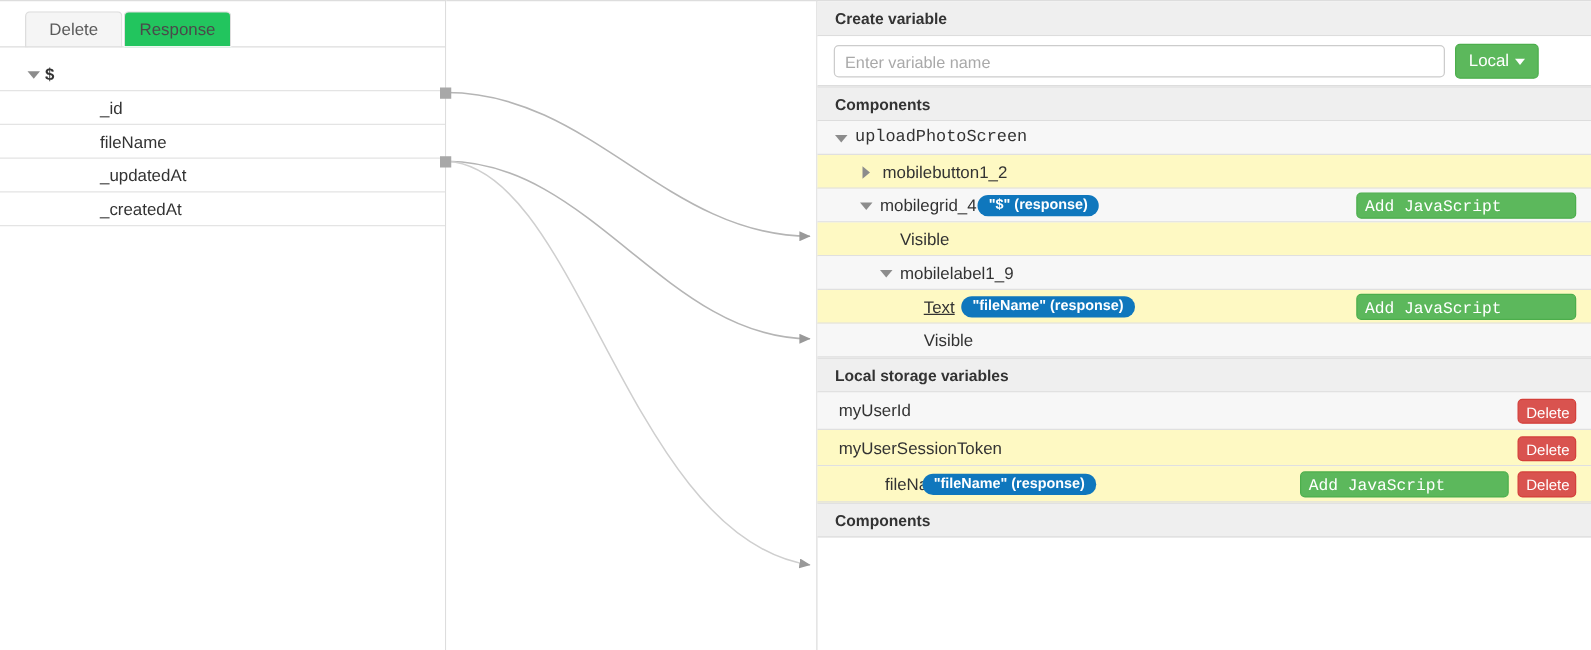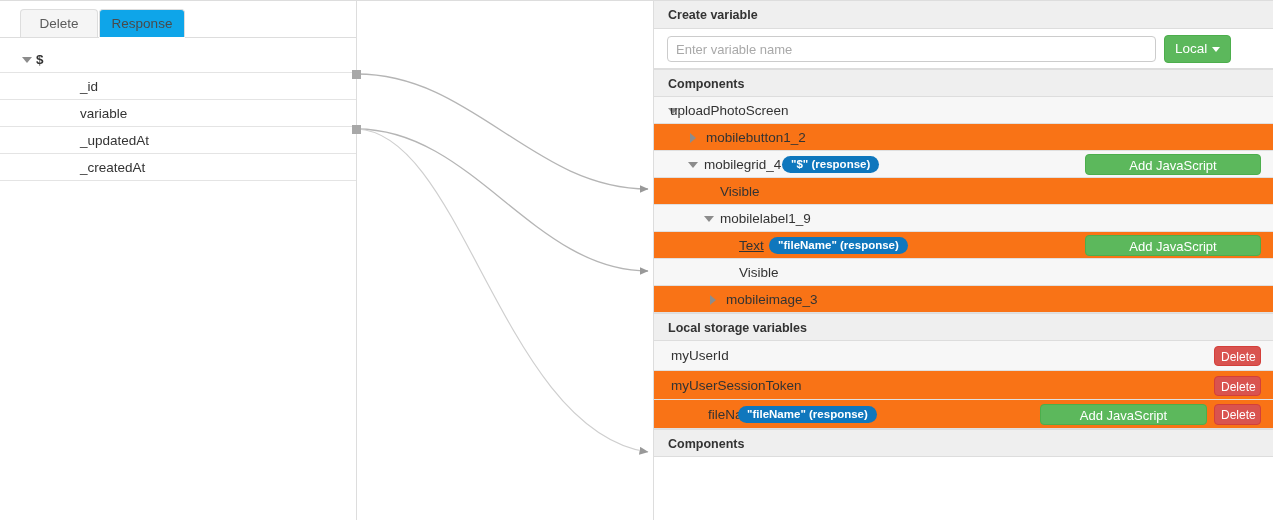--- a/index.html
+++ b/index.html
@@ -15,21 +15,21 @@
   
   #left-panel{position:absolute;left:0;top:0;width:357px;height:520px;
     border-top:1px solid #dddddd;border-right:1px solid #dddddd;
     background:#ffffff;box-sizing:border-box;}
   .tabs{position:absolute;left:0;top:0;height:37px;width:357px;}
   .tab{position:absolute;top:8px;height:29px;box-sizing:border-box;
     border:1px solid #dddddd;border-bottom:none;
     border-radius:4px 4px 0 0;
     font-size:13.5px;color:#5a5a5a;line-height:27px;text-align:center;
     background:#f5f5f5;cursor:pointer;}
-  .tab.active{background:#0ea5e9;color:#4a4a4a;}
+  .tab.active{background:#22c55e;color:#4a4a4a;}
   #tab-request{left:20px;width:78px;}
   #tab-response{left:99px;width:86px;}
   .tab-underline{position:absolute;left:0;top:36px;width:357px;height:1px;background:#dddddd;}
   .tab-underline-gap{position:absolute;left:99px;top:36px;width:86px;height:1px;background:#ffffff;}
 
   .tree{position:absolute;left:0;top:45px;width:356px;}
   .tree-row{position:relative;height:27px;line-height:27px;
     border-bottom:1px solid #e4e4e4;box-sizing:border-box;
     font-size:13.5px;color:#333333;}
   .tree-row.root{font-weight:bold;padding-left:22px;border-bottom:1px solid #e4e4e4;}
@@ -64,37 +64,37 @@
     padding:0 10px;box-sizing:border-box;
     background:#5cb85c;border:1px solid #4cae4c;border-radius:4px;
     color:#ffffff;font-size:13.5px;line-height:26px;cursor:pointer;
     font-family:"Liberation Sans",sans-serif;}
   .caret-wht{display:inline-block;margin-left:5px;width:0;height:0;
     border-left:4px solid transparent;border-right:4px solid transparent;
     border-top:5px solid #ffffff;vertical-align:middle;}
 
   .row{position:relative;height:27px;line-height:27px;
     border-bottom:1px solid #e0e0e0;box-sizing:border-box;
-    font-size:13.5px;color:#333;background:#f97316;}
+    font-size:13.5px;color:#333;background:#fef9c3;}
   .row.alt{background:#f7f7f7;}
   .row .lbl{position:absolute;white-space:nowrap;}
   .tri-d{position:absolute;width:0;height:0;top:11px;
     border-left:5px solid transparent;border-right:5px solid transparent;
     border-top:6px solid #8c8c8c;}
   .tri-r{position:absolute;width:0;height:0;top:9px;
     border-top:5px solid transparent;border-bottom:5px solid transparent;
     border-left:6px solid #8c8c8c;}
   .badge{display:inline-block;background:#0f77bd;color:#ffffff;
     border-radius:10px;padding:1px 9px 2px 9px;font-size:11.5px;
     font-weight:bold;line-height:14px;vertical-align:middle;
     position:relative;top:-1px;}
   .btn-green{position:absolute;background:#5cb85c;border:1px solid #4cae4c;
-    border-radius:4px;color:#ffffff;font-size:13px;text-align:center;
+    border-radius:4px;color:#ffffff;font-size:13px;text-align:left;
     cursor:pointer;box-sizing:border-box;
-    font-family:Liberation Sans, sans-serif;}
+    font-family:Liberation Mono, monospace;}
   .btn-red{position:absolute;background:#d9534f;border:1px solid #d43f3a;
     border-radius:4px;color:#ffffff;font-size:12px;text-align:center;
     cursor:pointer;box-sizing:border-box;
     font-family:"Liberation Sans",sans-serif;}
 </style>
 </head>
 <body>
 
 <div id="app">
 
@@ -105,21 +105,21 @@
       <div class="tab-underline"></div>
       <div class="tab-underline-gap"></div>
     </div>
 
     <div class="tree">
       <div class="tree-row root">
         <span class="caret-down"></span>
         <span class="root-label">$</span>
       </div>
       <div class="tree-row child">_id</div>
-      <div class="tree-row child">variable</div>
+      <div class="tree-row child">fileName</div>
       <div class="tree-row child">_updatedAt</div>
       <div class="tree-row child">_createdAt</div>
     </div>
   </div>
 
   <div id="canvas">
     <svg width="304" height="520" viewBox="0 0 304 520">
       <defs>
         <marker id="arr" markerWidth="9" markerHeight="8" refX="8.5" refY="4" orient="auto" markerUnits="userSpaceOnUse">
           <path d="M0,0 L9,4 L0,8 z" fill="#999999"></path>
@@ -141,21 +141,21 @@
     <div class="sec-head first">Create variable</div>
     <div class="createbar">
       <input id="var-input" type="text" placeholder="Enter variable name" style="">
       <button id="create-btn"><span>Local</span><span class="caret-wht"></span></button>
     </div>
 
     <div class="sec-head">Components</div>
 
     <div class="row alt">
       <span class="tri-d" style="left:14px;"></span>
-      <span class="lbl" style="left:16px;">uploadPhotoScreen</span>
+      <span class="lbl" style="left:30px;font-family:Liberation Mono, monospace;">uploadPhotoScreen</span>
     </div>
 
     <div class="row">
       <span class="tri-r" style="left:36px;"></span>
       <span class="lbl" style="left:52px;">mobilebutton1_2</span>
     </div>
 
     <div class="row alt">
       <span class="tri-d" style="left:34px;"></span>
       <span class="lbl" style="left:50px;">mobilegrid_4</span>
@@ -175,24 +175,20 @@
     <div class="row">
       <span class="lbl" style="left:85px;text-decoration:underline;">Text</span>
       <span class="badge" style="position:absolute;left:115px;top:5px;">"fileName" (response)</span>
       <button class="btn-green" style="left:431px;top:3px;width:176px;height:21px;line-height:19px;">Add JavaScript</button>
     </div>
 
     <div class="row alt">
       <span class="lbl" style="left:85px;">Visible</span>
     </div>
 
-    <div class="row">
-      <span class="tri-r" style="left:56px;"></span>
-      <span class="lbl" style="left:72px;">mobileimage_3</span>
-    </div>
 
     <div class="sec-head">Local storage variables</div>
 
     <div class="row alt" style="height:30px;line-height:30px;">
       <span class="lbl" style="left:17px;">myUserId</span>
       <button class="btn-red" style="left:560px;top:5px;width:47px;height:20px;line-height:18px;">Delete</button>
     </div>
 
     <div class="row" style="height:29px;line-height:29px;">
       <span class="lbl" style="left:17px;">myUserSessionToken</span>

